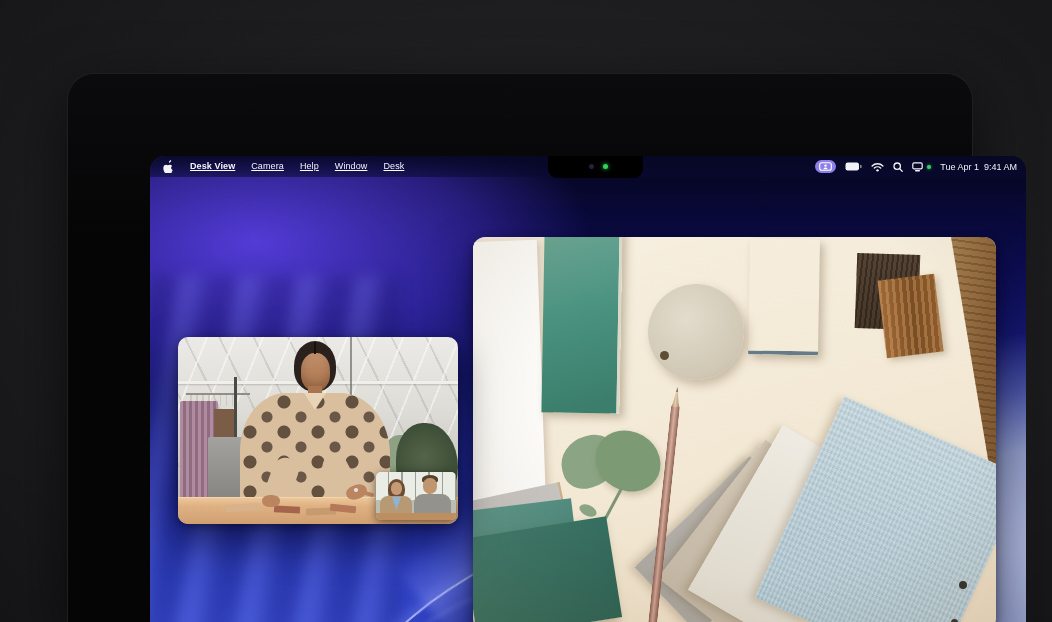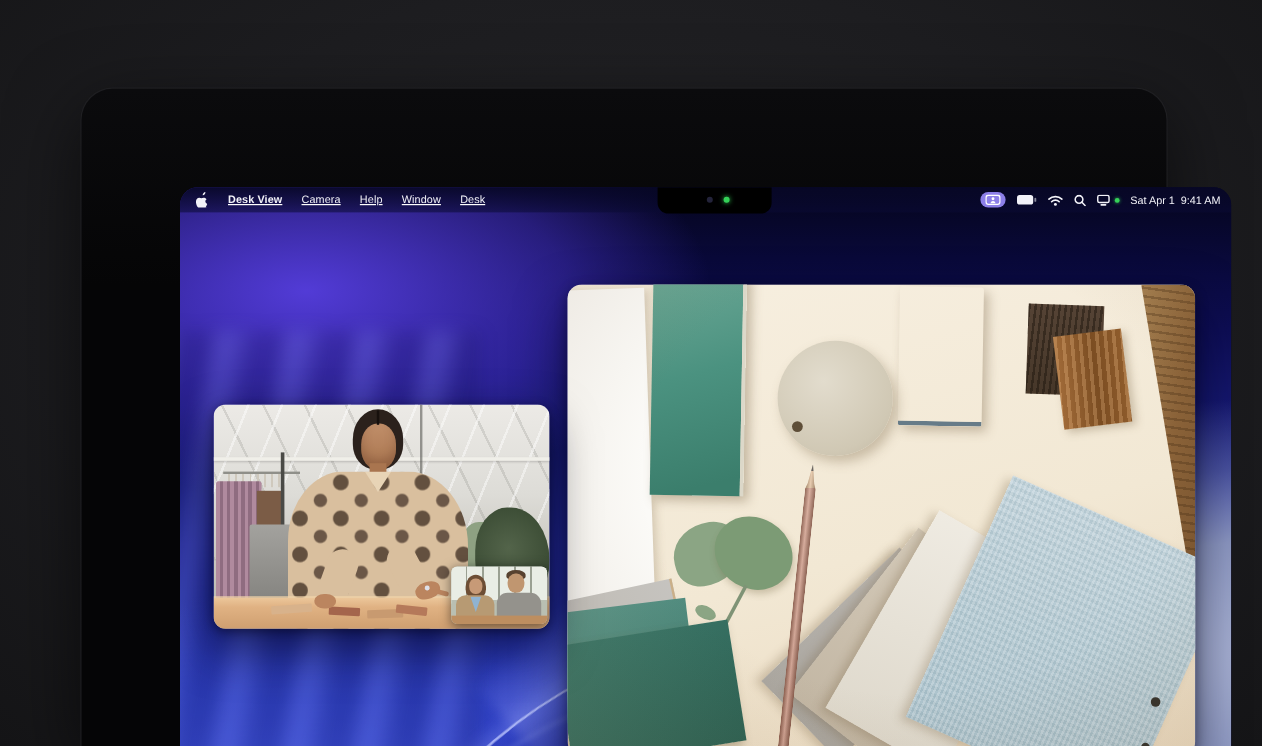--- a/index.html
+++ b/index.html
@@ -352,21 +352,21 @@
               <line x1="6.6" y1="6.6" x2="9.2" y2="9.2" stroke="#f2f2f8" stroke-width="1.3" stroke-linecap="round"></line>
             </svg>
           </span>
           <span>
             <svg width="11" height="10" viewBox="0 0 11 10">
               <rect x="0.8" y="0.8" width="9.4" height="6" rx="1.4" fill="none" stroke="#f2f2f8" stroke-width="1.2"></rect>
               <rect x="3" y="8" width="5" height="1.4" rx="0.7" fill="#f2f2f8"></rect>
             </svg>
           </span>
           <span class="green-dot"></span>
-          <span class="clock">Sat Apr 1  9:41 AM</span>
+          <span class="clock">Tue Apr 1  9:41 AM</span>
         </div>
       </div>
 
       <div class="notch">
         <div class="cam-lens"></div>
         <div class="cam-light"></div>
       </div>
 
     </div>
   </div>

